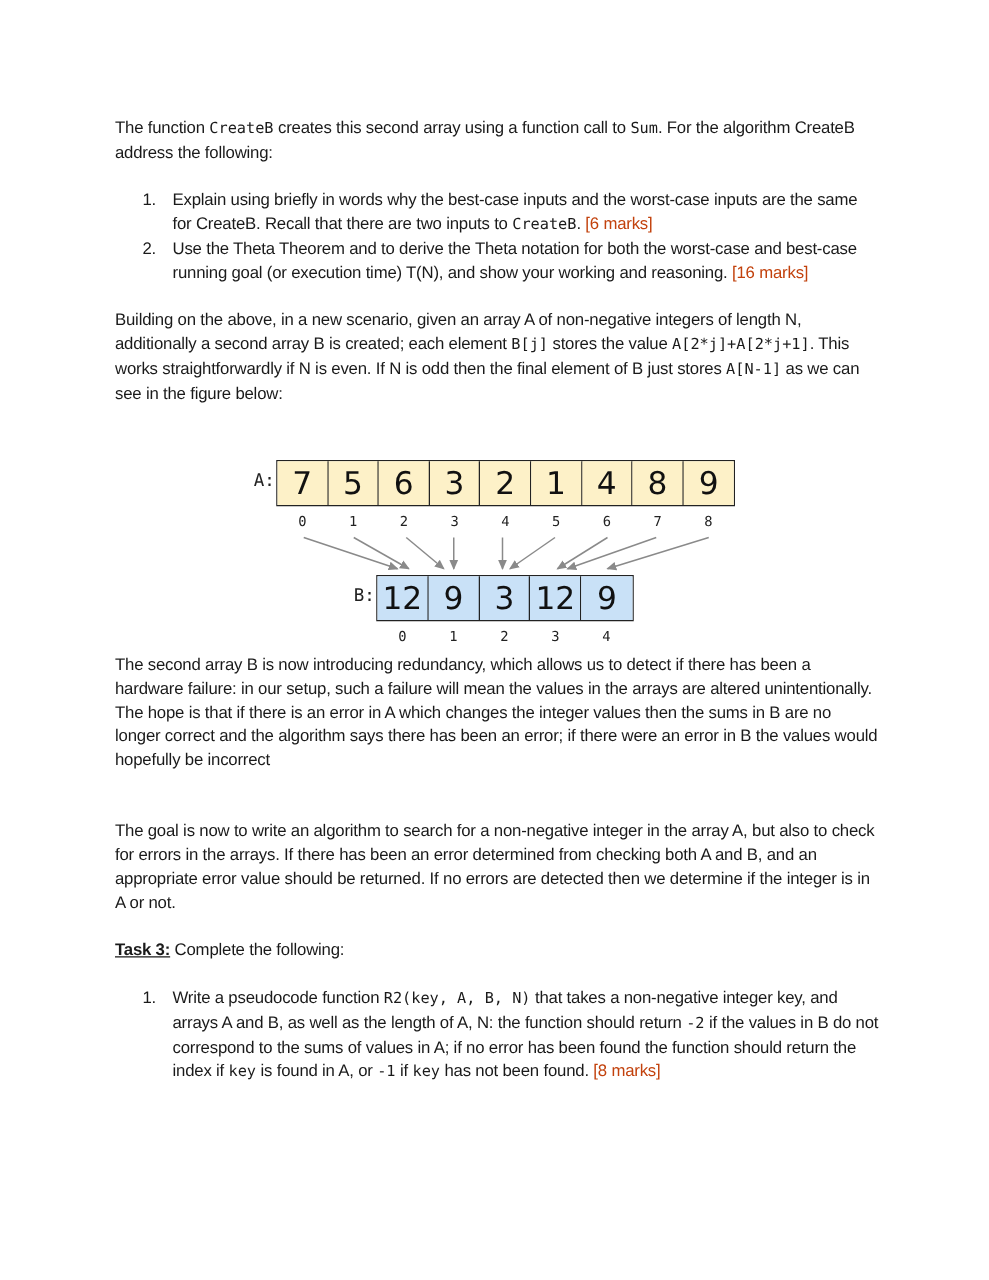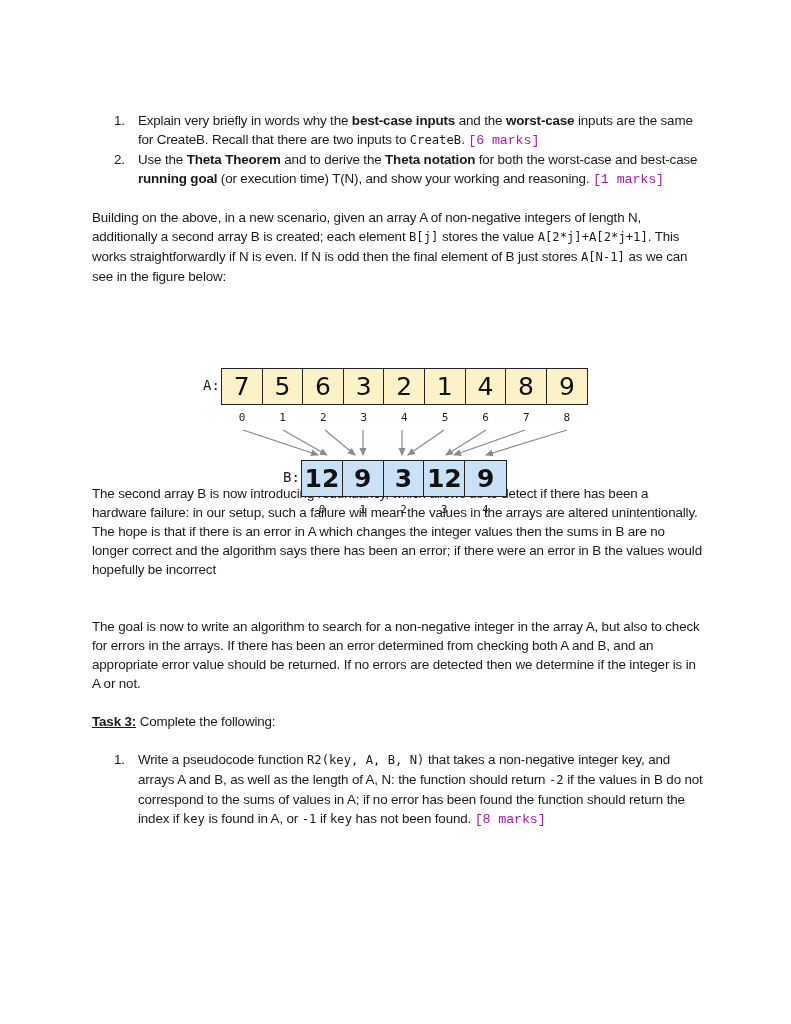--- a/index.html
+++ b/index.html
@@ -2,22 +2,22 @@
 <html><head>
 <meta charset="utf-8">
 <style>
   html, body { margin: 0; padding: 0; background: #ffffff; }
   body { width: 791px; height: 1024px; position: relative; overflow: hidden;
          font-family: "Liberation Sans", sans-serif; color: #1a1a1a; }
   .page { position: absolute; left: 92px; top: 92px; width: 612px;
           font-size: 13.4px; line-height: 19px; letter-spacing: -0.15px; }
   p { margin: 0; }
   .mono { font-family: "DejaVu Sans Mono", monospace; font-size: 12.2px; letter-spacing: 0; }
-  .red { color: #a21caf; font-family: Liberation Mono, monospace; }
-  b { font-weight: bold; }
+  .red { color: #c2410c; }
+  b { font-weight: normal; }
   ol { margin: 0; padding: 0; list-style: none; }
   ol li { position: relative; padding-left: 46px; }
   ol li .num { position: absolute; left: 22px; top: 0; }
   .gap { height: 19px; }
   .underline { text-decoration: underline; font-weight: bold; }
 
   
   .figure { position: absolute; left: 0; top: 0; width: 791px; height: 1024px; pointer-events: none; }
   .arr-label { position: absolute; font-family: "DejaVu Sans Mono", monospace; font-size: 14px; color: #222; }
   .cells { position: absolute; display: flex; border: 1.5px solid #222; }
@@ -26,24 +26,25 @@
   .cell:last-child { border-right: none; }
   .a-cell { background: #fdf1c8; width: 40.6px; height: 35px; }
   .b-cell { background: #c9e1f7; width: 40.8px; height: 35px; }
   .idx { position: absolute; font-family: "DejaVu Sans Mono", monospace; font-size: 11px; color: #222;
          width: 40px; text-align: center; }
 </style>
 </head>
 <body>
 
 <div class="page">
+  <p><span>The function </span><span class="mono">CreateB</span><span> creates this second array using a function call to </span><span class="mono">Sum</span><span>. For the algorithm CreateB address the following:</span></p>
   <div class="gap"></div>
   <ol>
-    <li><span class="num">1.</span><span>Explain very briefly in words why the </span><b>best-case inputs</b><span> and the </span><b>worst-case</b><span> inputs are the same for CreateB.  Recall that there are two inputs to </span><span class="mono">CreateB</span><span>. </span><span class="red">[6 marks]</span></li>
-    <li><span class="num">2.</span><span>Use the </span><b>Theta Theorem</b><span> and to derive the </span><b>Theta notation</b><span> for both the worst-case and best-case </span><b>running goal</b><span> (or execution time) T(N), and show your working and reasoning. </span><span class="red">[1 marks]</span></li>
+    <li><span class="num">1.</span><span>Explain using briefly in words why the </span><b>best-case inputs</b><span> and the </span><b>worst-case</b><span> inputs are the same for CreateB.  Recall that there are two inputs to </span><span class="mono">CreateB</span><span>. </span><span class="red">[6 marks]</span></li>
+    <li><span class="num">2.</span><span>Use the </span><b>Theta Theorem</b><span> and to derive the </span><b>Theta notation</b><span> for both the worst-case and best-case </span><b>running goal</b><span> (or execution time) T(N), and show your working and reasoning. </span><span class="red">[16 marks]</span></li>
   </ol>
   <div class="gap"></div>
   <p><span>Building on the above, in a new scenario, given an array A of non-negative integers of length N, additionally a second array B is created; each element </span><span class="mono">B[j]</span><span> stores the value </span><span class="mono">A[2*j]+A[2*j+1]</span><span>. This works straightforwardly if N is even. If N is odd then the final element of B just stores </span><span class="mono">A[N-1]</span><span> as we can see in the figure below:</span></p>
 
   <div style="height: 198px;"></div>
 
   <p>The second array B is now introducing redundancy, which allows us to detect if there has been a hardware failure: in our setup, such a failure will mean the values in the arrays are altered unintentionally. The hope is that if there is an error in A which changes the integer values then the sums in B are no longer correct and the algorithm says there has been an error; if there were an error in B the values would hopefully be incorrect</p>
   <div class="gap"></div>
   <div class="gap"></div>
   <p>The goal is now to write an algorithm to search for a non-negative integer in the array A, but also to check for errors in the arrays. If there has been an error determined from checking both A and B, and an appropriate error value should be returned. If no errors are detected then we determine if the integer is in A or not.</p>
@@ -93,21 +94,21 @@
       <line x1="363" y1="430" x2="363" y2="455"></line>
       <line x1="402" y1="430" x2="402" y2="455"></line>
       <line x1="444" y1="430" x2="408" y2="455"></line>
       <line x1="486" y1="430" x2="446" y2="455"></line>
       <line x1="525" y1="430" x2="454" y2="455"></line>
       <line x1="567" y1="430" x2="486" y2="455"></line>
     </g>
   </svg>
 
   <span class="arr-label" style="left:283px; top:469px;">B:</span>
-  <div class="cells" id="cellsB" style="left:301px; top:460px;font-weight:bold;">
+  <div class="cells" id="cellsB" style="left:301px; top:460px;">
       <div class="cell b-cell">12</div>
       <div class="cell b-cell">9</div>
       <div class="cell b-cell">3</div>
       <div class="cell b-cell">12</div>
       <div class="cell b-cell">9</div>
     </div>
   <div id="idxB">
       <span class="idx" style="left: 302px; top: 503px;">0</span>
       <span class="idx" style="left: 342.8px; top: 503px;">1</span>
       <span class="idx" style="left: 383.6px; top: 503px;">2</span>

